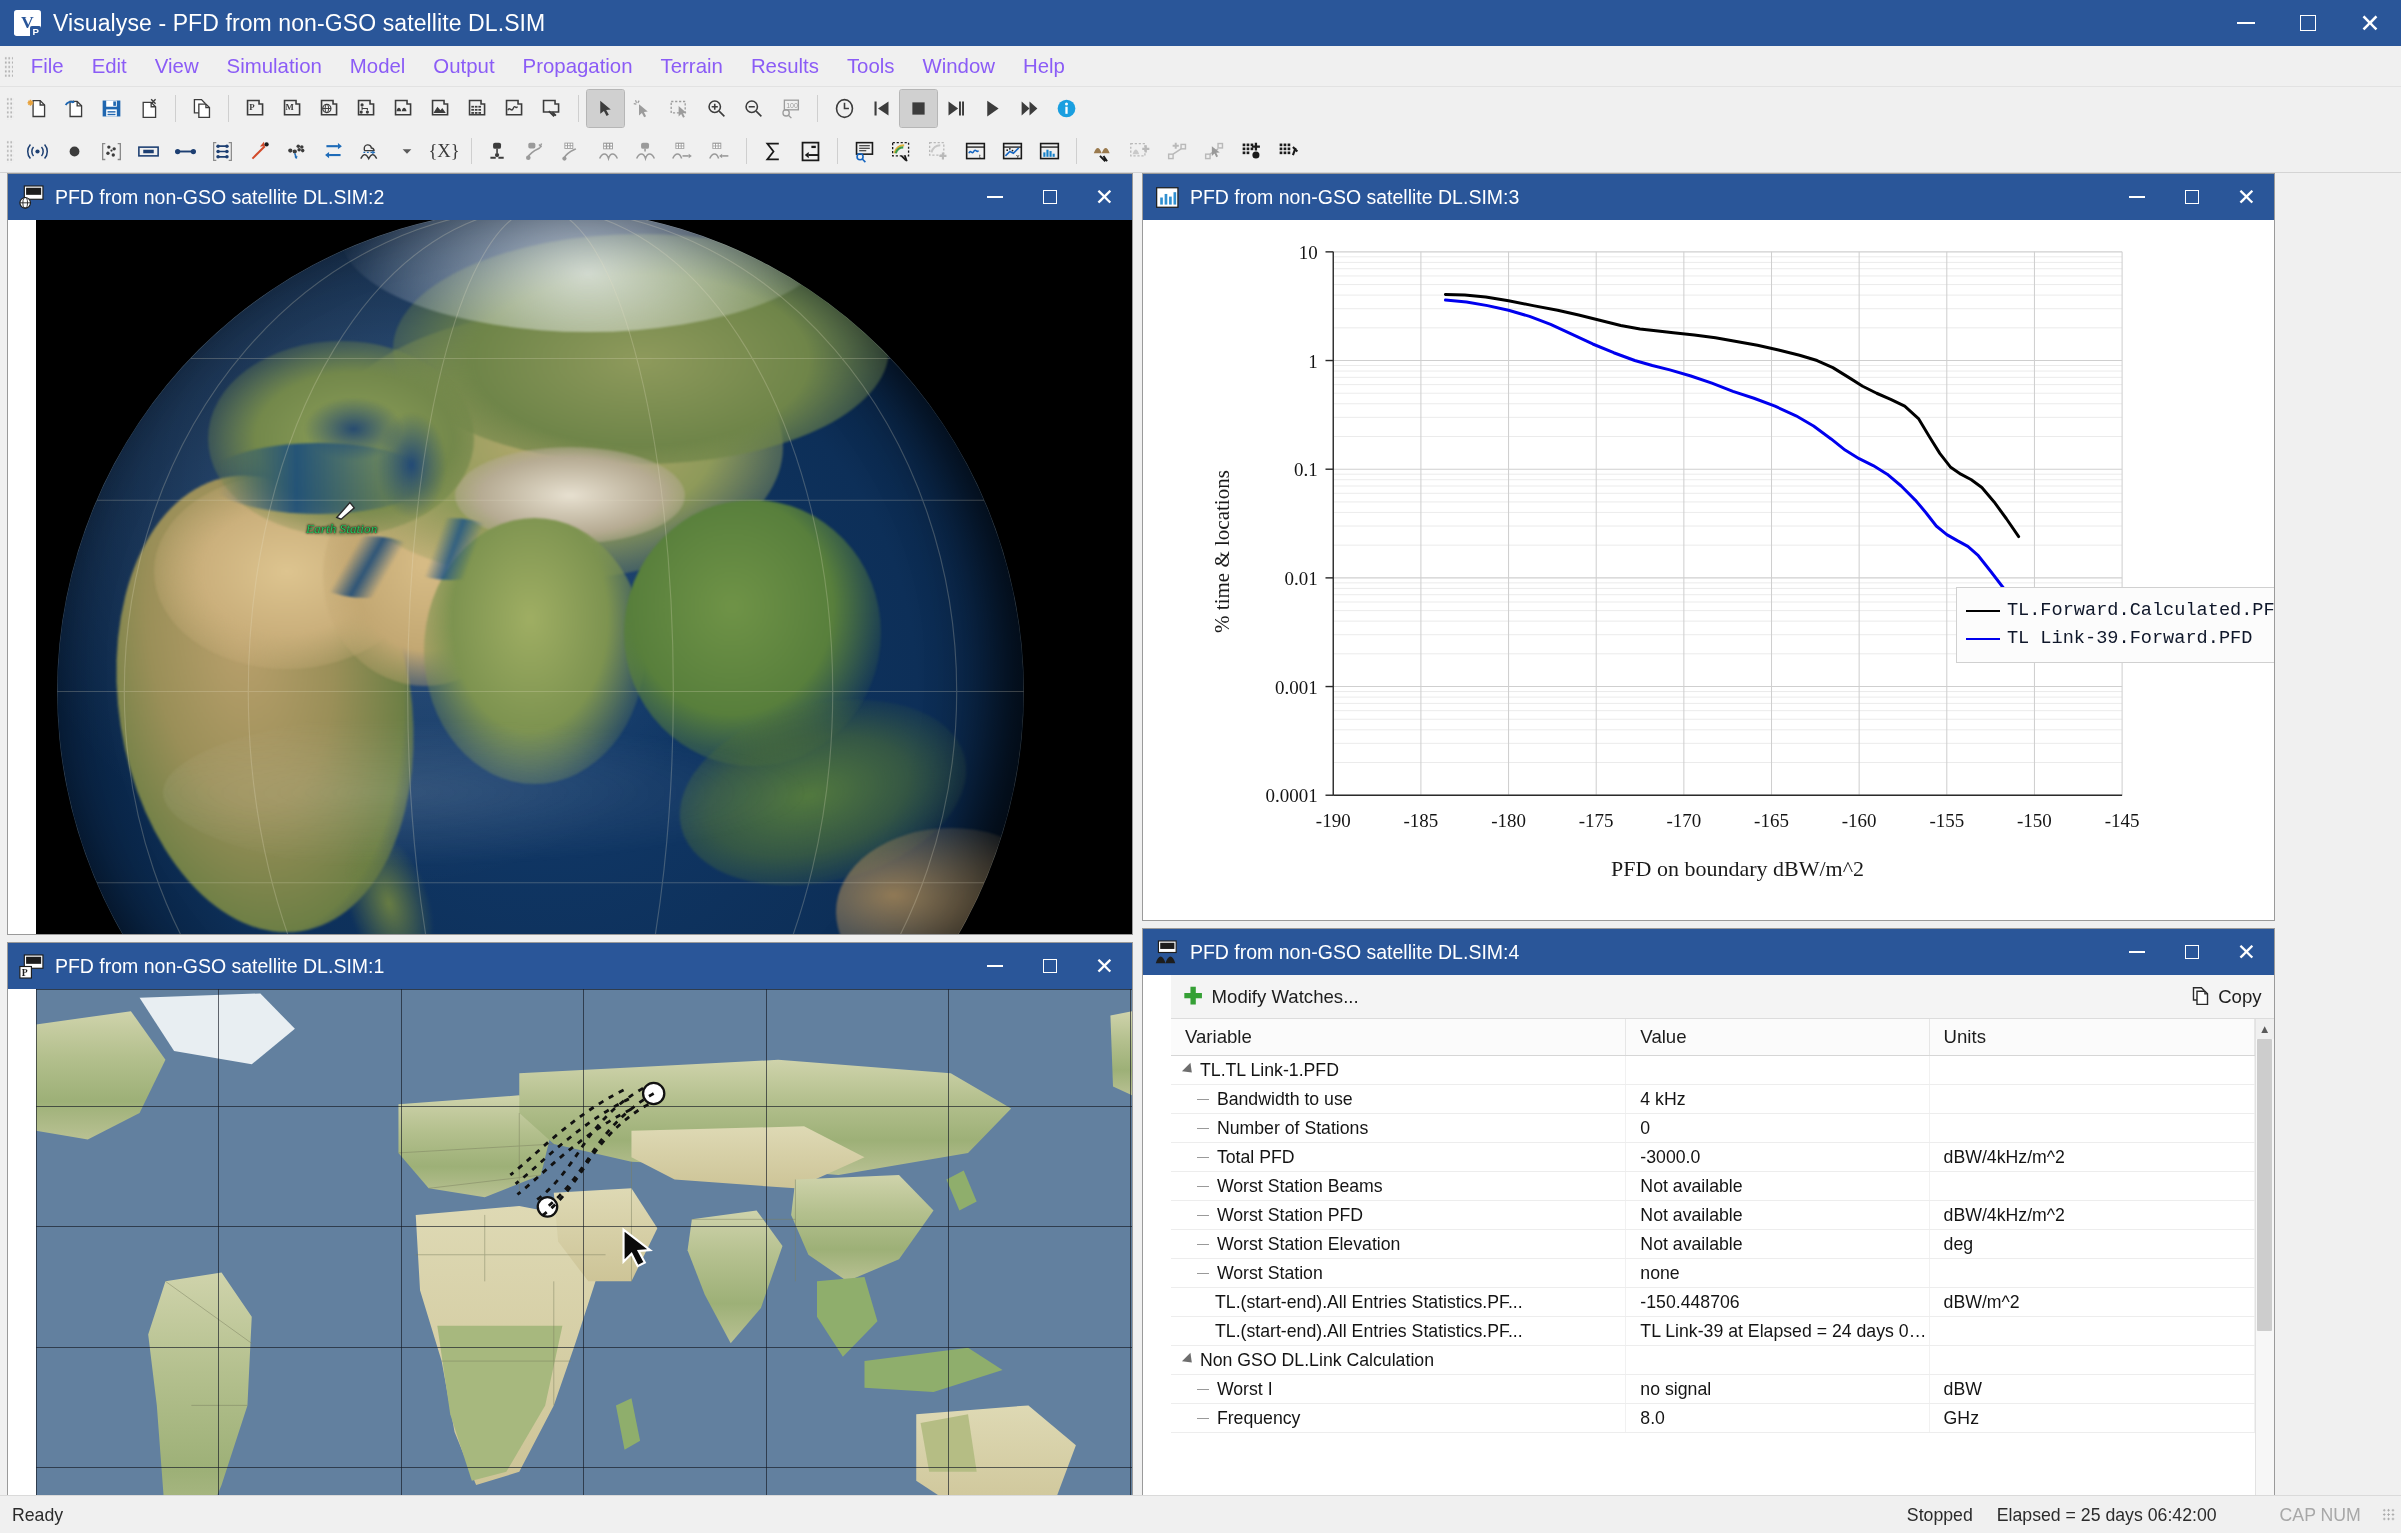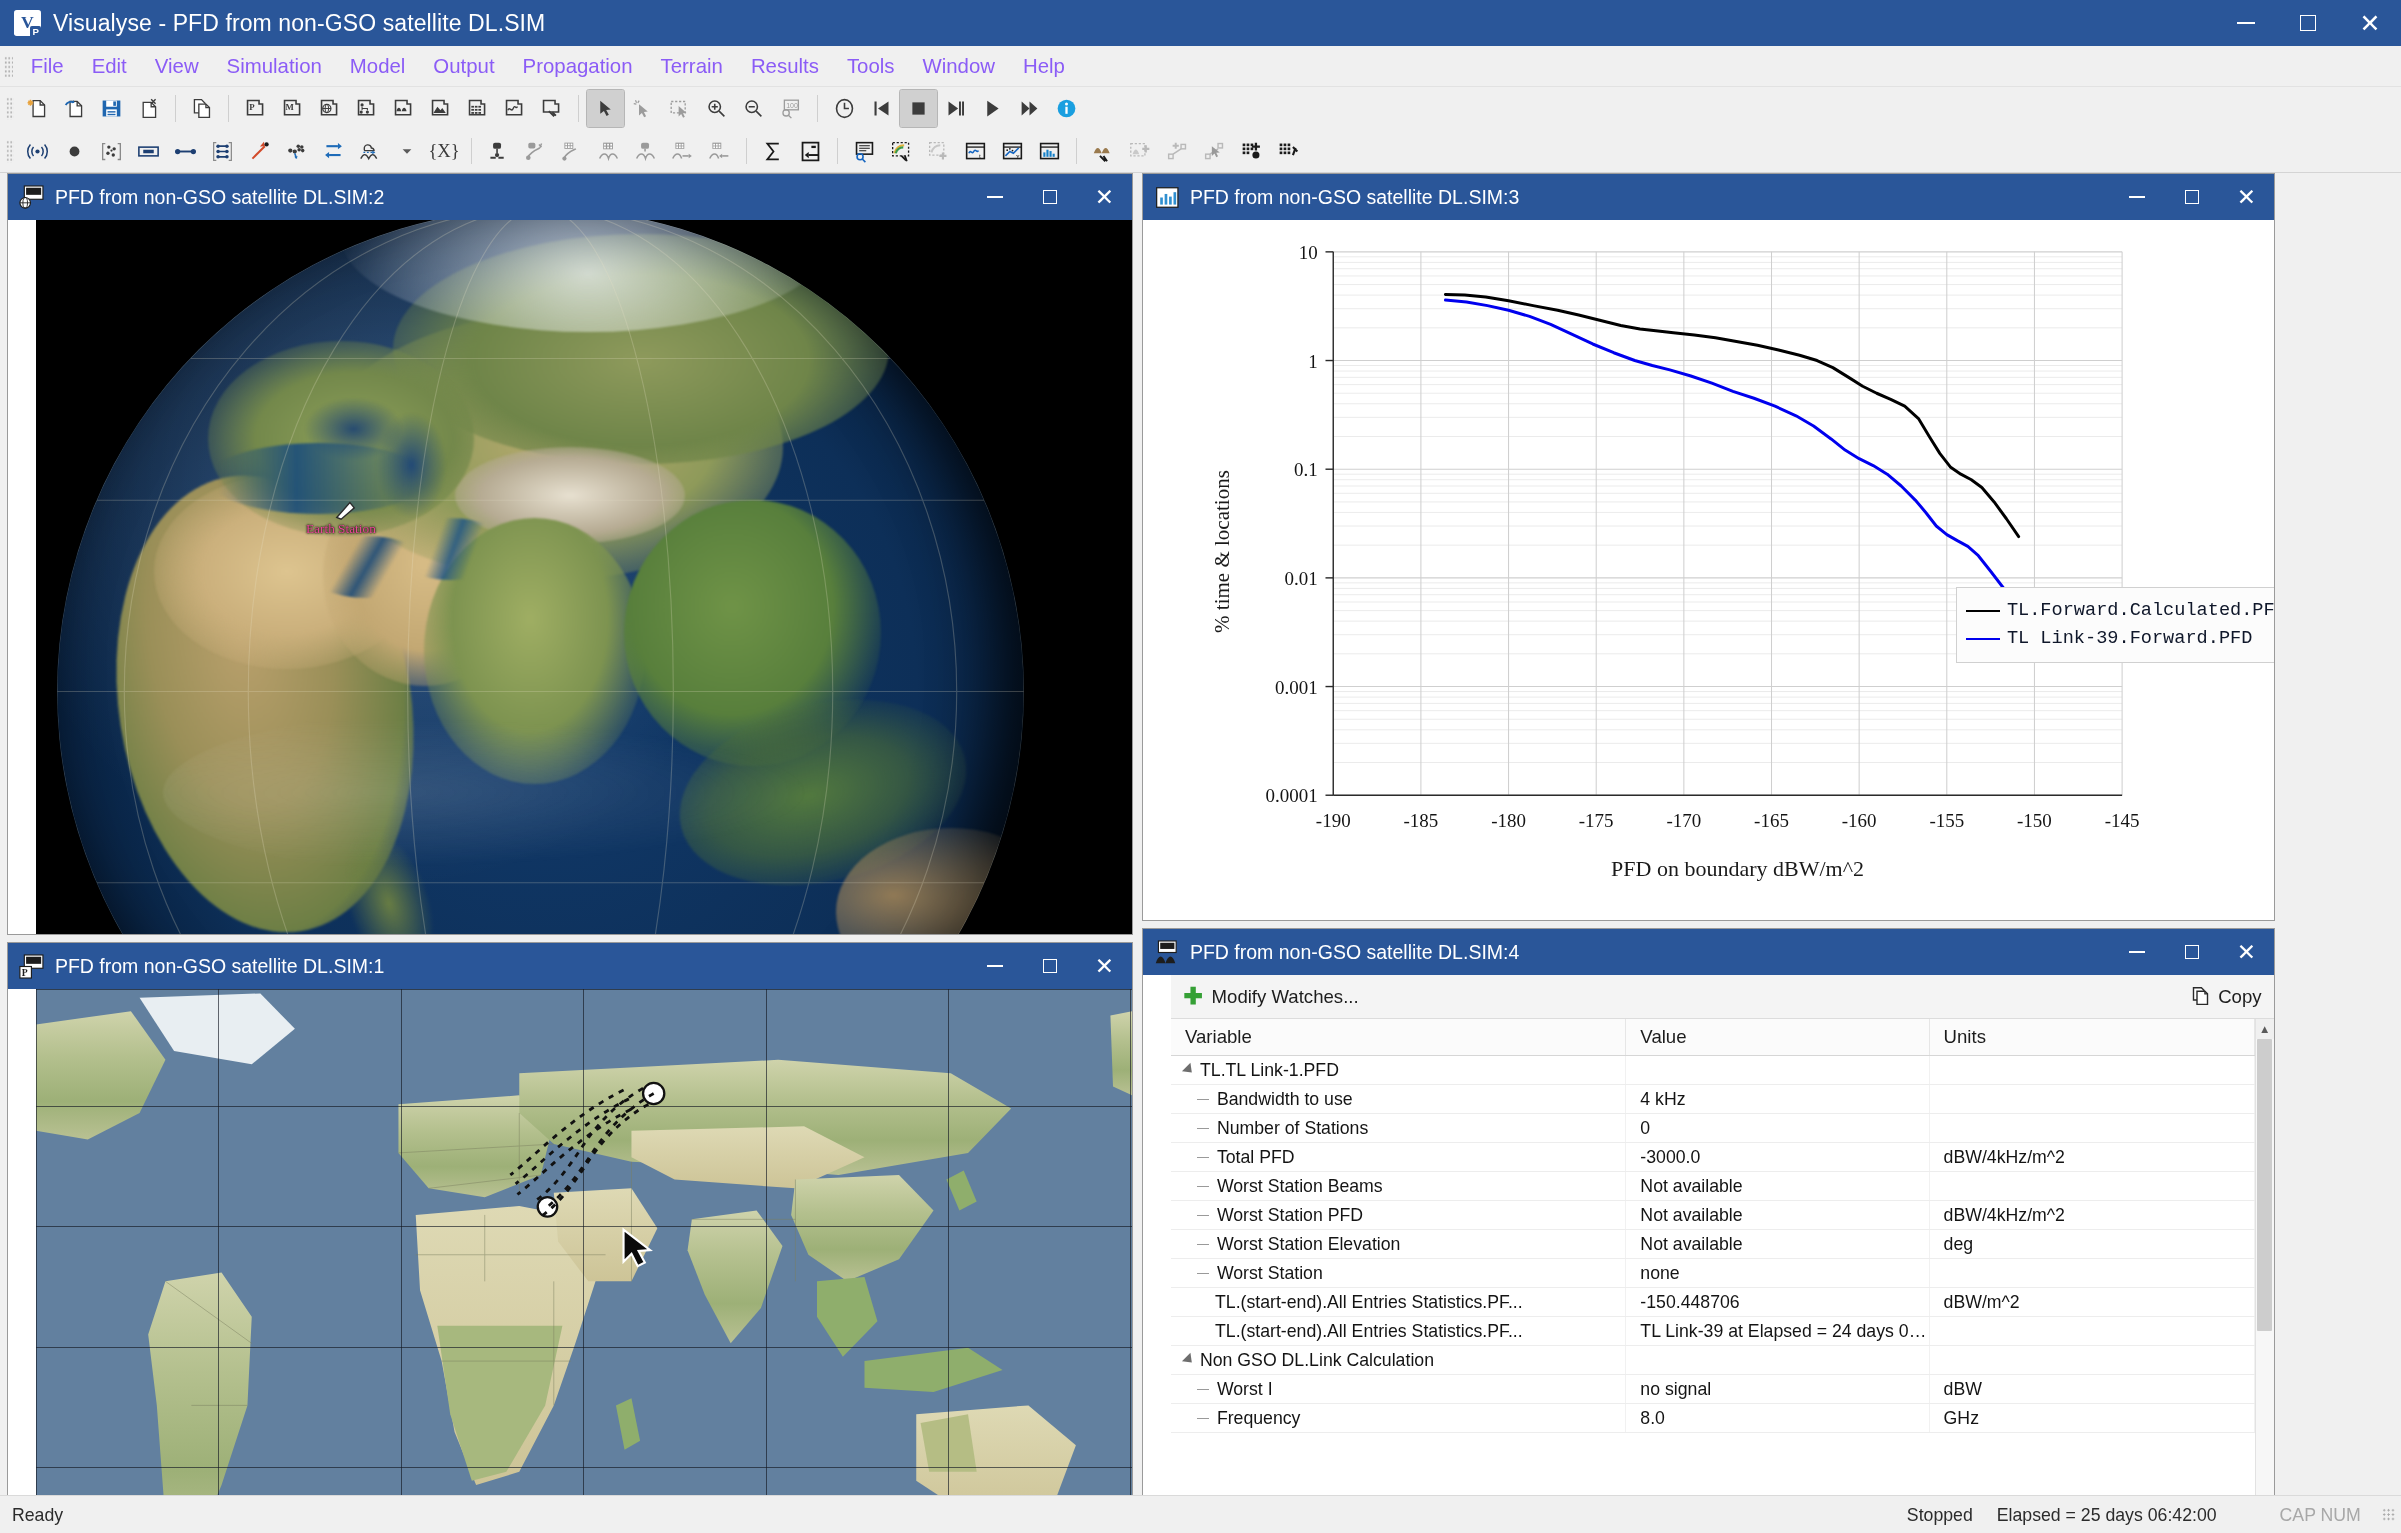--- a/index.html
+++ b/index.html
@@ -115,22 +115,22 @@
     position: absolute; border-radius: 50%;
     background:
       radial-gradient(circle at 34% 30%, rgba(255,255,255,.16) 0%, rgba(255,255,255,0) 42%),
       radial-gradient(circle at 50% 50%, #113a6b 0%, #0d2f58 55%, #061a33 78%, #03101f 100%);
     overflow: hidden;
     box-shadow: inset -25px -21px 62px rgba(0,0,0,.75);
   }
   .landmass { position: absolute; border-radius: 50%; filter: blur(1.1px); }
   .graticule { position:absolute; inset:0; border-radius:50%; opacity:.34; }
 
-  .map-label { position: absolute; color: #ec4899; font-size: 13.3px;
-    font-family: "Liberation Serif", serif; 
+  .map-label { position: absolute; color: #22c55e; font-size: 13.3px;
+    font-family: "Liberation Serif", serif; font-style: italic;
     text-shadow: 0 0 2.7px #000, 0 0 1.8px #000; white-space: nowrap; }
 
   
   #flatmap { position: absolute; inset: 0; background: #5f7fa8; overflow: hidden; }
   .grid-v { position:absolute; top:0; bottom:0; width:1.3px; background: rgba(20,25,35,.65); }
   .grid-h { position:absolute; left:0; right:0; height:1.3px; background: rgba(20,25,35,.65); }
 
   
   #chart-area { position:absolute; inset:0; background:#ffffff; }
   .axis-label-y {

